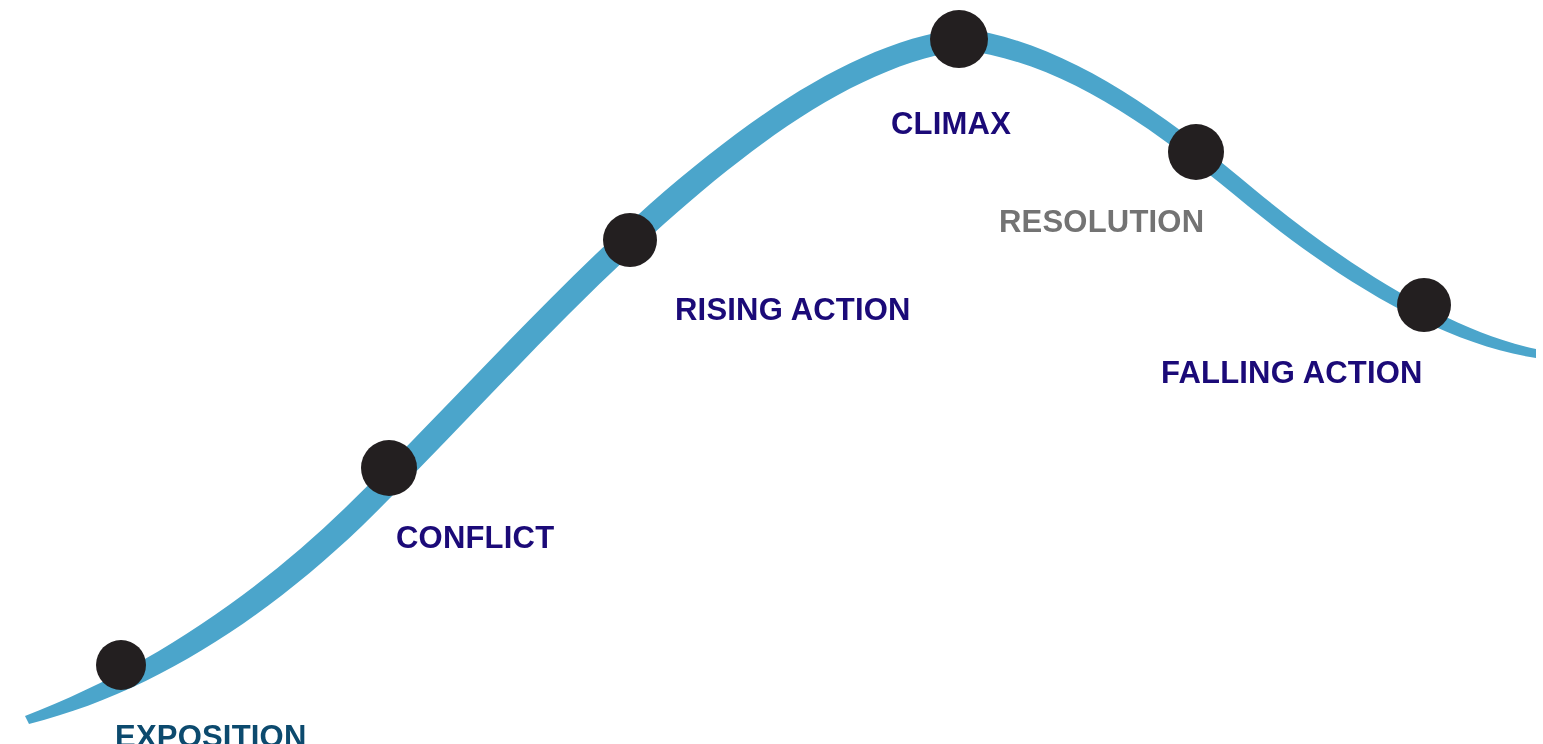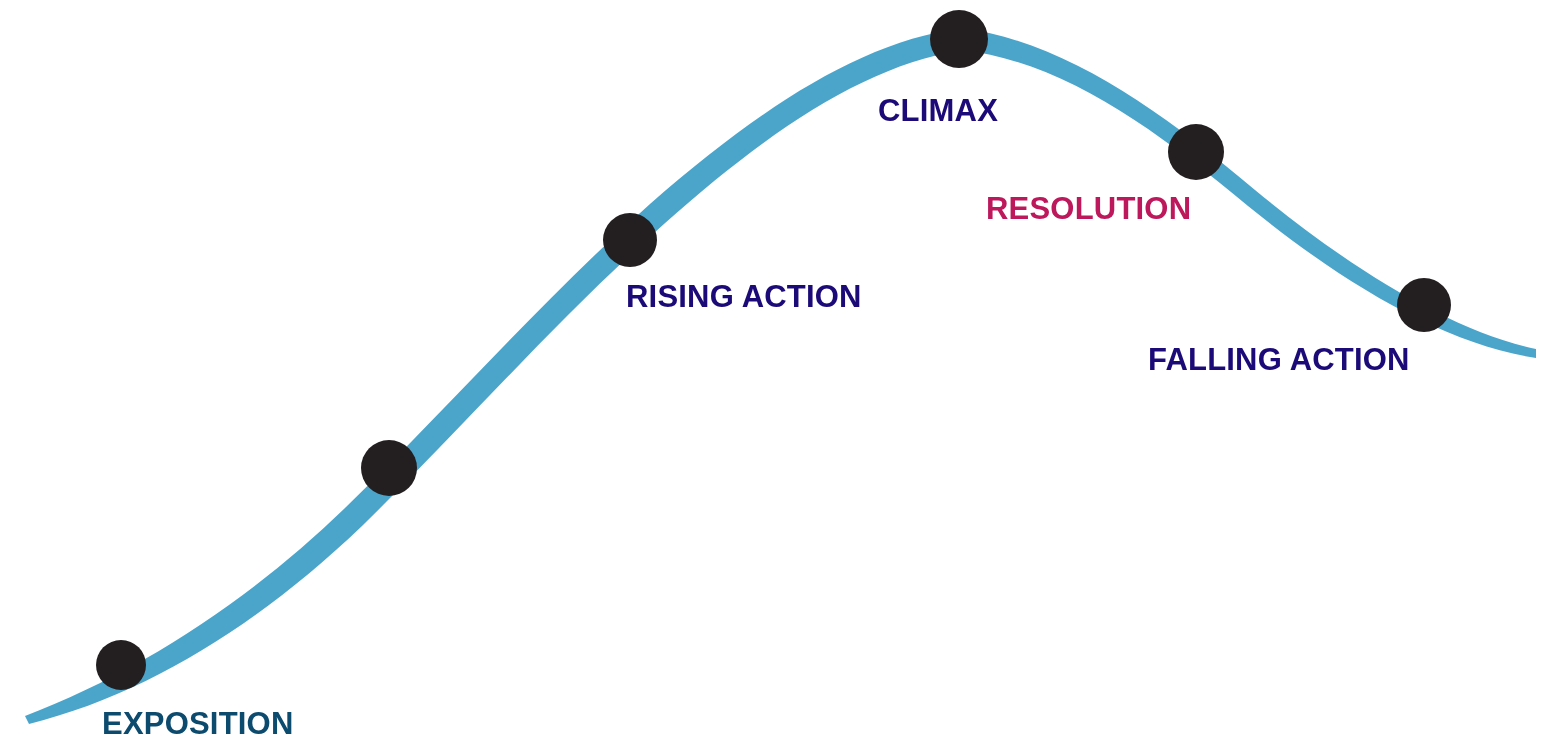--- a/index.html
+++ b/index.html
@@ -27,21 +27,21 @@
   }
   .stage-label {
     position: absolute;
     color: #1b0a78;
     font-family: "Liberation Sans", sans-serif;
     font-weight: bold;
     font-size: 31px;
     letter-spacing: 0.2px;
     white-space: nowrap;
     line-height: 1;
-    margin: 4px;
+    margin: 17px;
     user-select: none;
   }
 </style>
 </head>
 <body>
 
 <div id="stage" style="background: rgb(255, 255, 255);">
 
   <svg id="plot-svg" viewBox="0 0 1543 744" xmlns="http://www.w3.org/2000/svg">
 
@@ -62,22 +62,23 @@
     <circle cx="121" cy="665" r="25" fill="#231f20"></circle>
     <circle cx="389" cy="468" r="28" fill="#231f20"></circle>
     <circle cx="630" cy="240" r="27" fill="#231f20"></circle>
     <circle cx="959" cy="39" r="29" fill="#231f20"></circle>
     <circle cx="1196" cy="152" r="28" fill="#231f20"></circle>
     <circle cx="1424" cy="305" r="27" fill="#231f20"></circle>
   </svg>
 
   <div class="stage-label" style="left: 98px; top: 704px; color: #0c4a6e;">EXPOSITION</div>
 
+  <div class="stage-label" style="left: 379px; top: 505px; color: rgb(27, 10, 120);">CONFLICT</div>
 
-  <div class="stage-label" style="left: 622px; top: 277px; color: rgb(27, 10, 120);">RISING ACTION</div>
+  <div class="stage-label" style="left: 658px; top: 277px; color: rgb(27, 10, 120);">RISING ACTION</div>
 
   <div class="stage-label" style="left: 874px; top: 91px; color: rgb(27, 10, 120);">CLIMAX</div>
 
-  <div class="stage-label" style="left: 982px; top: 189px; color: #be185d;">RESOLUTION</div>
+  <div class="stage-label" style="left: 982px; top: 189px; color: #737373;">RESOLUTION</div>
 
   <div class="stage-label" style="left: 1144px; top: 340px; color: rgb(27, 10, 120); text-align: center;">FALLING ACTION</div>
 
 </div>
 
 </body></html>

